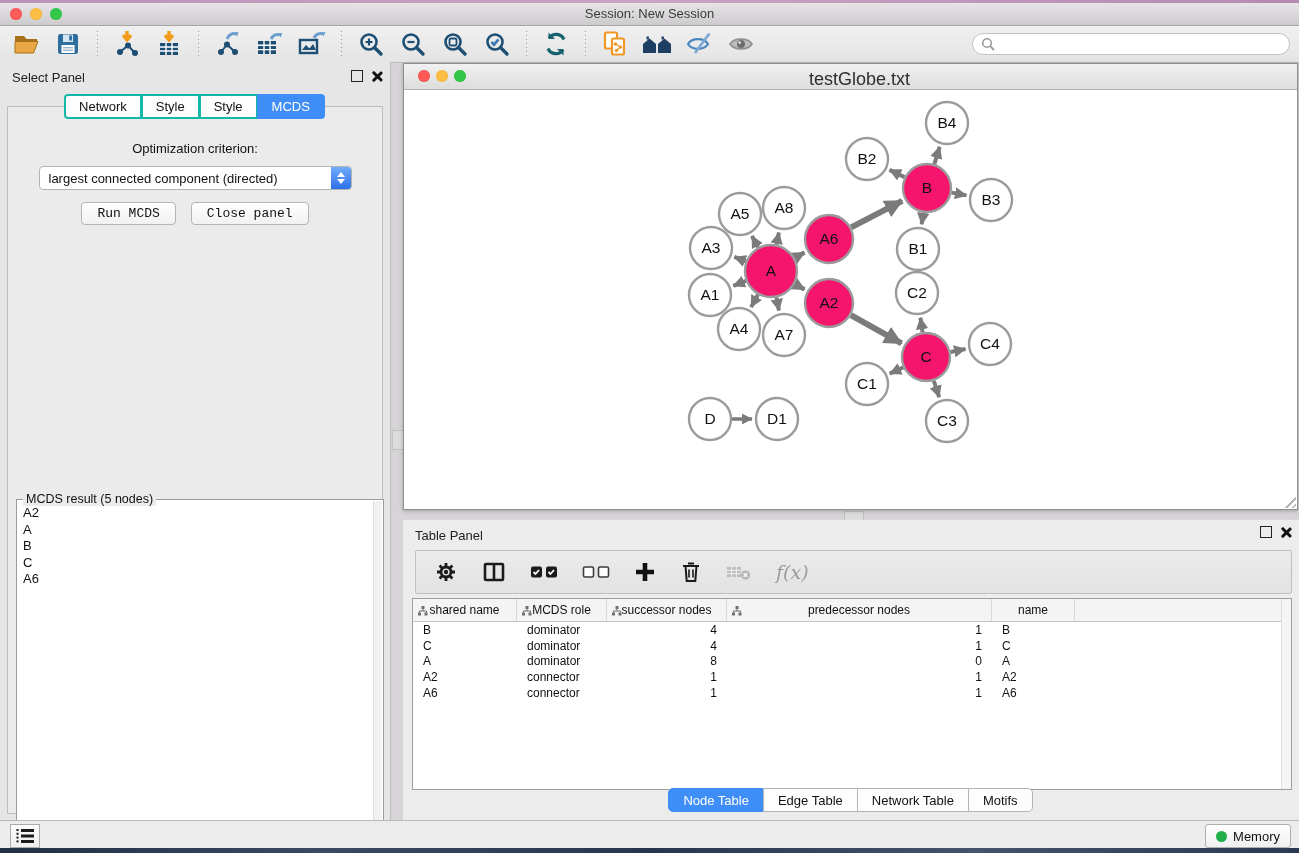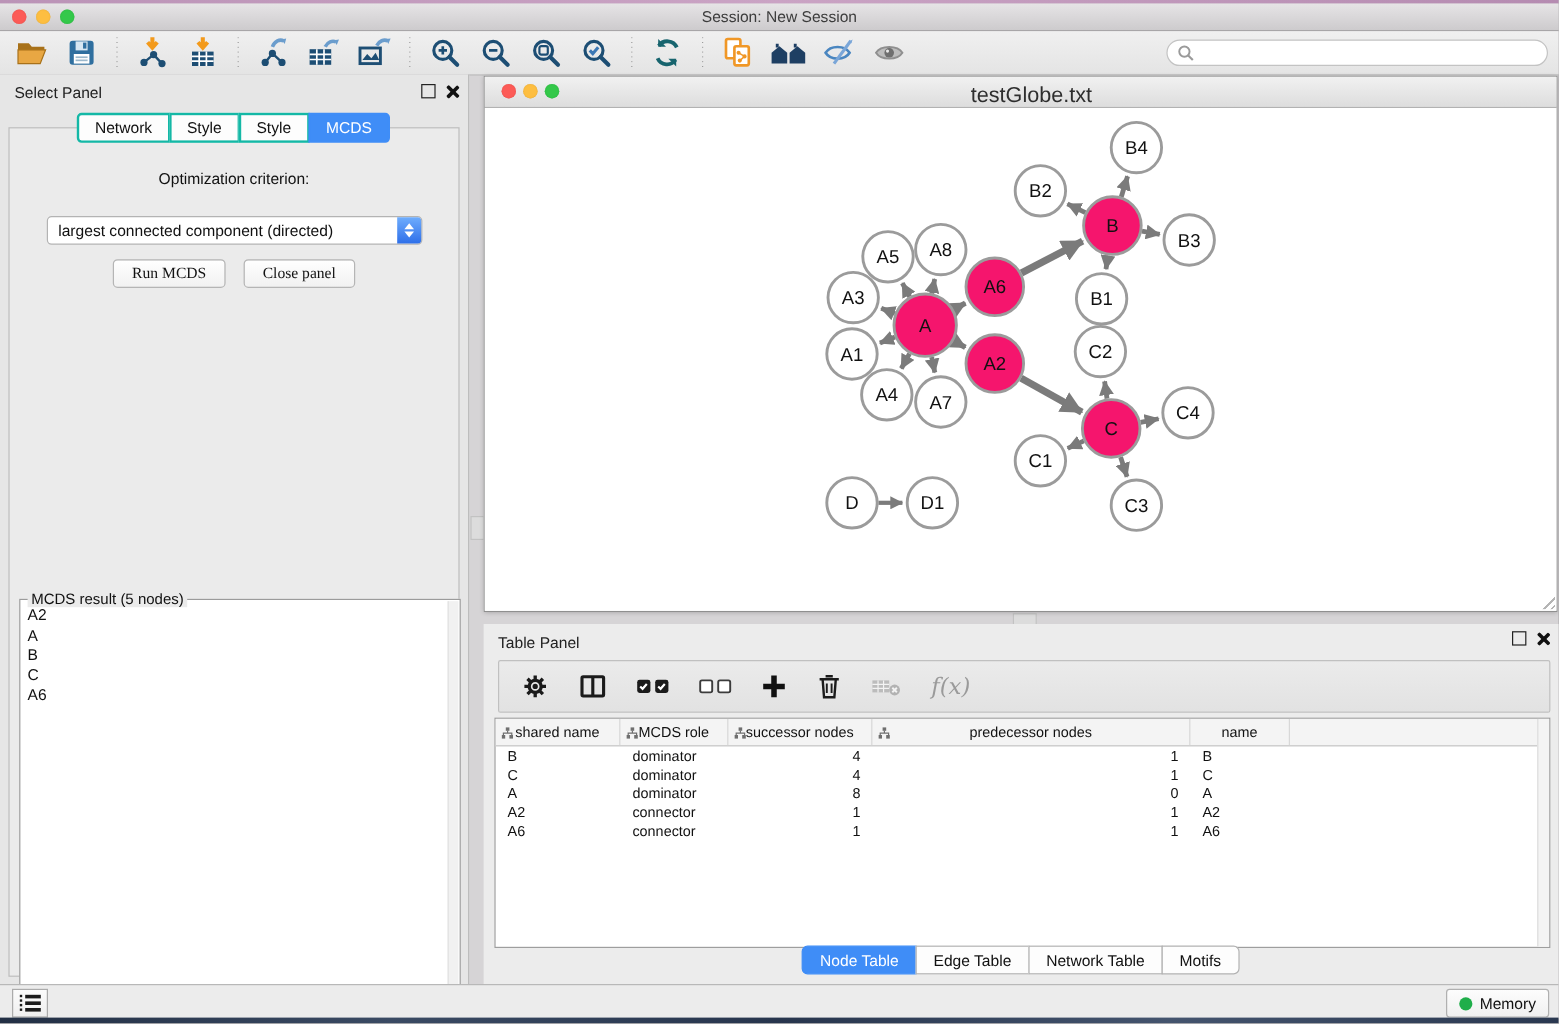--- a/index.html
+++ b/index.html
@@ -36,27 +36,27 @@
   .close-btn:before,.close-btn:after{content:"";position:absolute;left:5px;top:-1px;width:2.6px;height:13px;background:#111;border-radius:1px;}
   .close-btn:before{transform:rotate(45deg);}
   .close-btn:after{transform:rotate(-45deg);}
   .cp-tabs{position:absolute;left:0;top:32px;width:100%;display:flex;justify-content:center;z-index:2;}
   .cp-tab{border:2px solid #14b8a6;background:#fdfdfd;color:#111;font-size:13px;padding:3px 13px;margin-left:-1px;cursor:default;}
   .cp-tab:first-child{border-radius:4px 0 0 4px;}
   .cp-tab:last-child{border-radius:0 4px 4px 0;}
   .cp-tab.active{background:#3f8df7;border-color:#3f8df7;color:#fff;}
   .cp-body{position:absolute;left:7px;top:44px;width:374px;height:706px;border:1px solid #bdbdbd;background:#ebebeb;}
   .opt-label{margin-top:34px;text-align:center;font-size:13px;color:#111;}
-  .dropdown{position:relative;margin:24px auto 0;width:313px;height:24px;border:1px solid #b3b3b3;border-radius:4px;background:#fff;box-sizing:border-box;}
+  .dropdown{position:relative;margin:10px auto 0;width:313px;height:24px;border:1px solid #b3b3b3;border-radius:4px;background:#fff;box-sizing:border-box;}
   .dropdown-text{position:absolute;left:9px;top:4px;font-size:13px;color:#111;white-space:nowrap;}
   .dropdown-stepper{position:absolute;right:0;top:0;width:20px;height:22px;border-radius:0 3px 3px 0;background:linear-gradient(#6fadfd,#2e6fe9);display:flex;flex-direction:column;align-items:center;justify-content:center;gap:2px;}
   .arr-up{width:0;height:0;border-left:4px solid transparent;border-right:4px solid transparent;border-bottom:5px solid #fff;}
   .arr-dn{width:0;height:0;border-left:4px solid transparent;border-right:4px solid transparent;border-top:5px solid #fff;}
   .btn-row{margin-top:12px;display:flex;justify-content:center;gap:15px;}
-  .mac-btn{background:linear-gradient(#ffffff,#f1f1f1);border:1px solid #b5b5b5;border-radius:4px;font-size:13px;color:#111;padding:3px 15px;font-family:Liberation Serif, serif;}
+  .mac-btn{background:linear-gradient(#ffffff,#f1f1f1);border:1px solid #b5b5b5;border-radius:4px;font-size:13px;color:#111;padding:3px 15px;font-family:Liberation Mono, monospace;}
   .result-group{position:absolute;left:8px;top:392px;width:366px;height:340px;border:1px solid #9b9b9b;background:#fff;}
   .result-legend{position:absolute;left:6px;top:-8px;background:#ebebeb;padding:0 3px;font-size:12.5px;color:#111;}
   .result-list{position:absolute;left:1px;top:5px;right:10px;bottom:1px;overflow:hidden;}
   .result-item{font-size:13px;color:#111;padding:1px 0 1px 5px;line-height:14.5px;}
   .result-scroll{position:absolute;right:1px;top:1px;width:8px;bottom:1px;background:#f1f1f1;border-left:1px solid #e0e0e0;}
 
   
   .split-h-v{position:absolute;left:392px;top:430px;width:10px;height:18px;background:#dcdcdc;border:1px solid #c2c2c2;}
   .split-h-h{position:absolute;left:844px;top:511px;width:18px;height:8px;background:#dcdcdc;border:1px solid #c2c2c2;}
 

